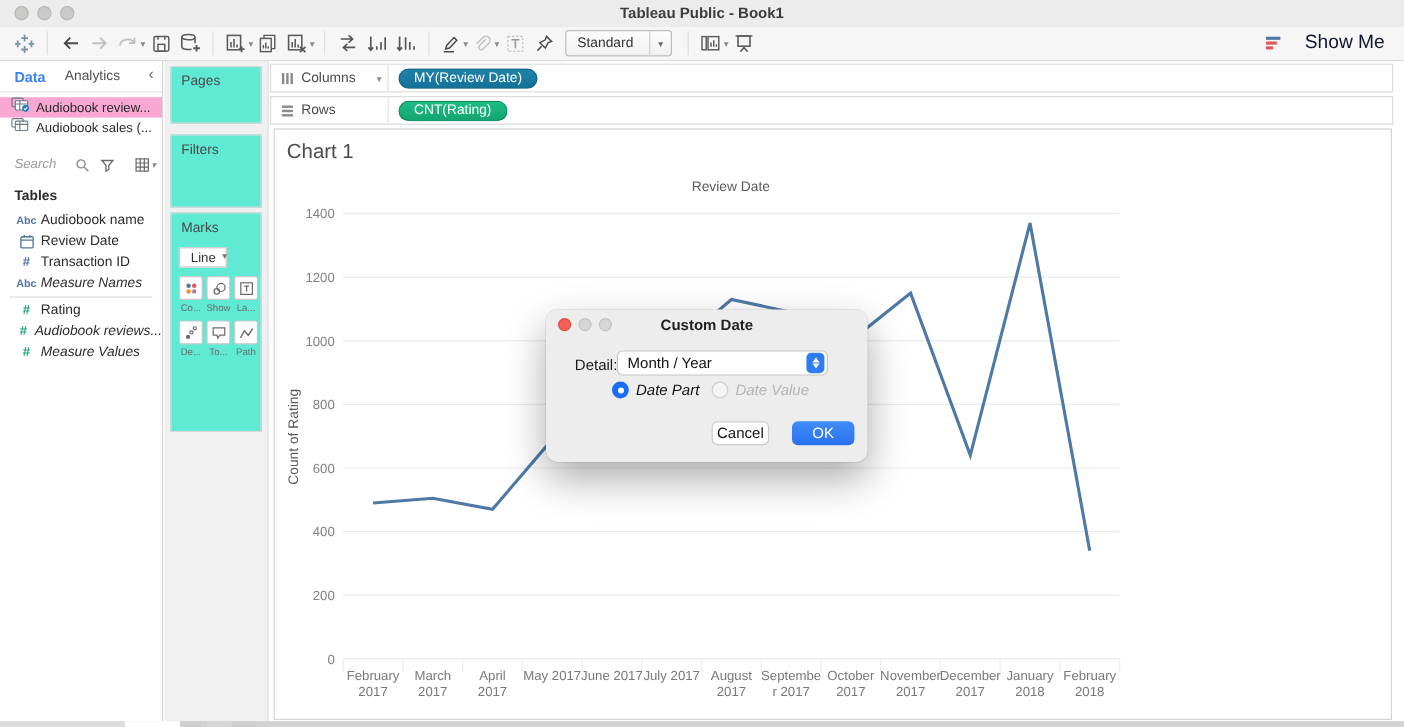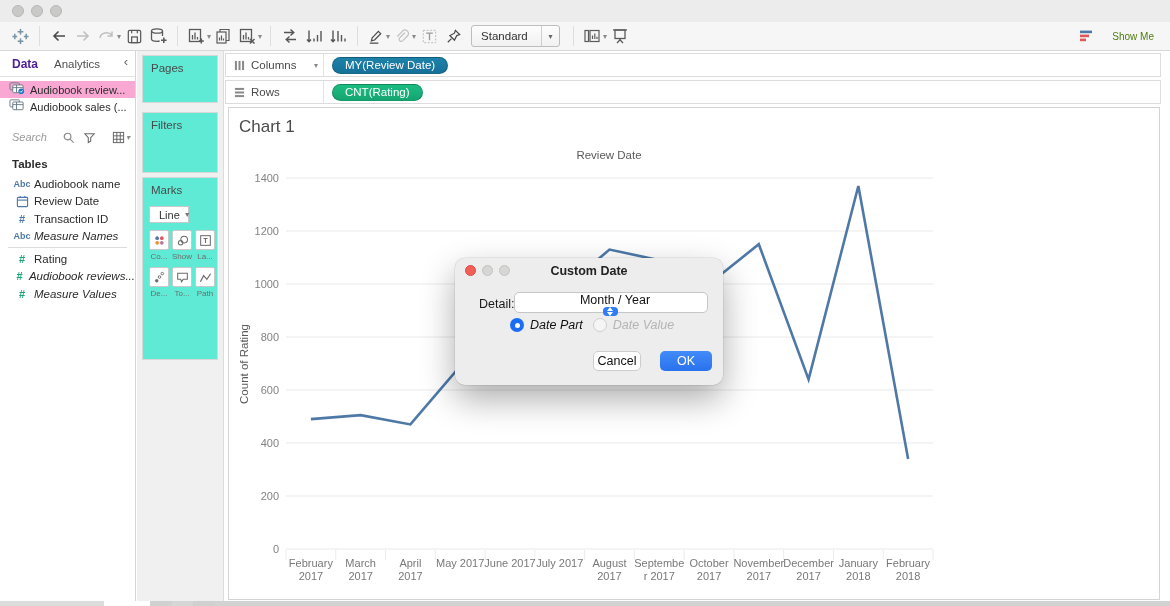--- a/index.html
+++ b/index.html
@@ -15,25 +15,25 @@
            display:flex;align-items:center;padding:0 8px;box-sizing:border-box;}
   .tbtn{height:24px;min-width:22px;display:flex;align-items:center;justify-content:center;margin:0 1px;}
   .tbtn svg{display:block;}
   .caret{font-size:8px;color:#8a8a8a;margin-left:1px;}
   .tsep{width:1px;height:20px;background:#dedede;margin:0 7px;}
   .std-select{display:flex;align-items:center;height:20px;border:1px solid #bdbdbd;border-radius:3px;
               background:linear-gradient(#fdfdfd,#f1f1f1);margin:0 6px;}
   .std-select .lbl{font-size:11.5px;color:#333;padding:0 10px 0 9px;min-width:50px;}
   .std-select .sscaret{width:17px;height:100%;border-left:1px solid #cfcfcf;display:flex;align-items:center;justify-content:center;color:#666;font-size:8px;}
   .showme{margin-left:auto;display:flex;align-items:center;gap:5px;padding-right:8px;}
-  .showme .lbl{font-size:10px;color:#4d7c0f;margin-left:12px;}
+  .showme .lbl{font-size:16px;color:#0f172a;margin-left:12px;}
   
   .sidebar{position:absolute;left:0;top:51px;width:136px;bottom:5px;background:#fff;border-right:1px solid #d6d6d6;box-sizing:border-box;}
   .sb-tabs{height:25px;border-bottom:1px solid #e1e1e1;display:flex;align-items:center;padding-left:12px;position:relative;}
-  .sb-tab-data{font-size:12px;font-weight:bold;color:#4c1d95;margin-right:16px;}
+  .sb-tab-data{font-size:12px;font-weight:bold;color:#3b82f6;margin-right:16px;}
   .sb-tab-analytics{font-size:11.5px;color:#4f4f4f;}
   .sb-collapse{position:absolute;right:7px;top:3px;color:#666;font-size:13px;}
   .ds-row{height:17px;display:flex;align-items:center;padding-left:9px;gap:5px;}
   .ds-row.sel{background:#f9a8d4;}
   .ds-row .nm{font-size:11px;color:#2b2b2b;white-space:nowrap;}
   .search-row{margin-top:13px;height:18px;display:flex;align-items:center;padding:0 6px 0 12px;font-style:italic;}
   .search-row .ph{font-size:11px;color:#9a9a9a;flex:0 0 44px;}
   .search-row .mini{margin-left:6px;display:flex;align-items:center;}
   .search-row .vdiv{width:1px;height:13px;background:#ddd;margin:0 5px;}
   .tables-hdr{font-size:11.5px;font-weight:bold;color:#2b2b2b;margin:12px 0 5px 12px;}
@@ -66,22 +66,22 @@
   
   .dialog{position:absolute;left:455px;top:258px;width:268px;height:127px;background:#ededed;border-radius:10px;
           box-shadow:0 14px 34px rgba(0,0,0,0.33),0 0 0 0.5px rgba(0,0,0,0.12);z-index:30;}
   .dlg-titlebar{position:relative;height:25px;}
   .dlg-traffic{position:absolute;left:10px;top:7px;display:flex;gap:6px;}
   .dlg-traffic span{width:11px;height:11px;border-radius:50%;box-sizing:border-box;}
   .dlg-close{background:#f35f57;border:1px solid #e14942;}
   .dlg-dim{background:#d6d6d4;border:1px solid #c3c3c1;}
   .dlg-title{position:absolute;left:0;right:0;top:6px;text-align:center;font-size:12.5px;font-weight:bold;color:#222;}
   .dlg-detail-lbl{position:absolute;left:24px;top:39px;font-size:12.5px;color:#1a1a1a;}
-  .dlg-select{position:absolute;left:59px;top:34px;width:194px;height:21px;background:#fff;border:1px solid #c6c6c6;border-radius:5px;
-              display:flex;align-items:center;box-sizing:border-box;flex-direction:column;}
+  .dlg-select{position:absolute;left:59px;top:34px;width:176px;height:21px;background:#fff;border:1px solid #c6c6c6;border-radius:5px;
+              display:flex;align-items:center;box-sizing:border-box;}
   .dlg-select .val{font-size:12.5px;color:#111;padding-left:8px;flex:1;}
   .dlg-stepper{width:15px;height:17px;background:#2f7cf7;border-radius:4px;margin-right:2px;display:flex;flex-direction:column;
                align-items:center;justify-content:center;gap:1px;}
   .dlg-stepper i{display:block;width:0;height:0;border-left:3.5px solid transparent;border-right:3.5px solid transparent;}
   .dlg-stepper .up{border-bottom:4px solid #fff;}
   .dlg-stepper .dn{border-top:4px solid #fff;}
   .radio-row{position:absolute;left:55px;top:60px;display:flex;align-items:center;gap:10px;font-style:italic;}
   .radio{display:flex;align-items:center;gap:6px;}
   .rdot{width:14px;height:14px;border-radius:50%;box-sizing:border-box;display:flex;align-items:center;justify-content:center;}
   .rdot.on{background:#1a6ef5;}
@@ -100,20 +100,21 @@
 <body>
 
 <div class="app">
 
   <div class="titlebar">
     <div class="traffic">
       <span></span>
       <span></span>
       <span></span>
     </div>
+    <div class="title">Tableau Public - Book1</div>
   </div>
 
   <div class="toolbar">
     <div class="tbtn">
       <svg width="19" height="19" viewBox="0 0 20 20" stroke="#7a93a3" stroke-width="1.6">
           <line x1="10" y1="2" x2="10" y2="8"></line>
           <line x1="7" y1="5" x2="13" y2="5"></line>
           <line x1="10" y1="12" x2="10" y2="18"></line>
           <line x1="7" y1="15" x2="13" y2="15"></line>
           <line x1="4" y1="7" x2="4" y2="13"></line>

